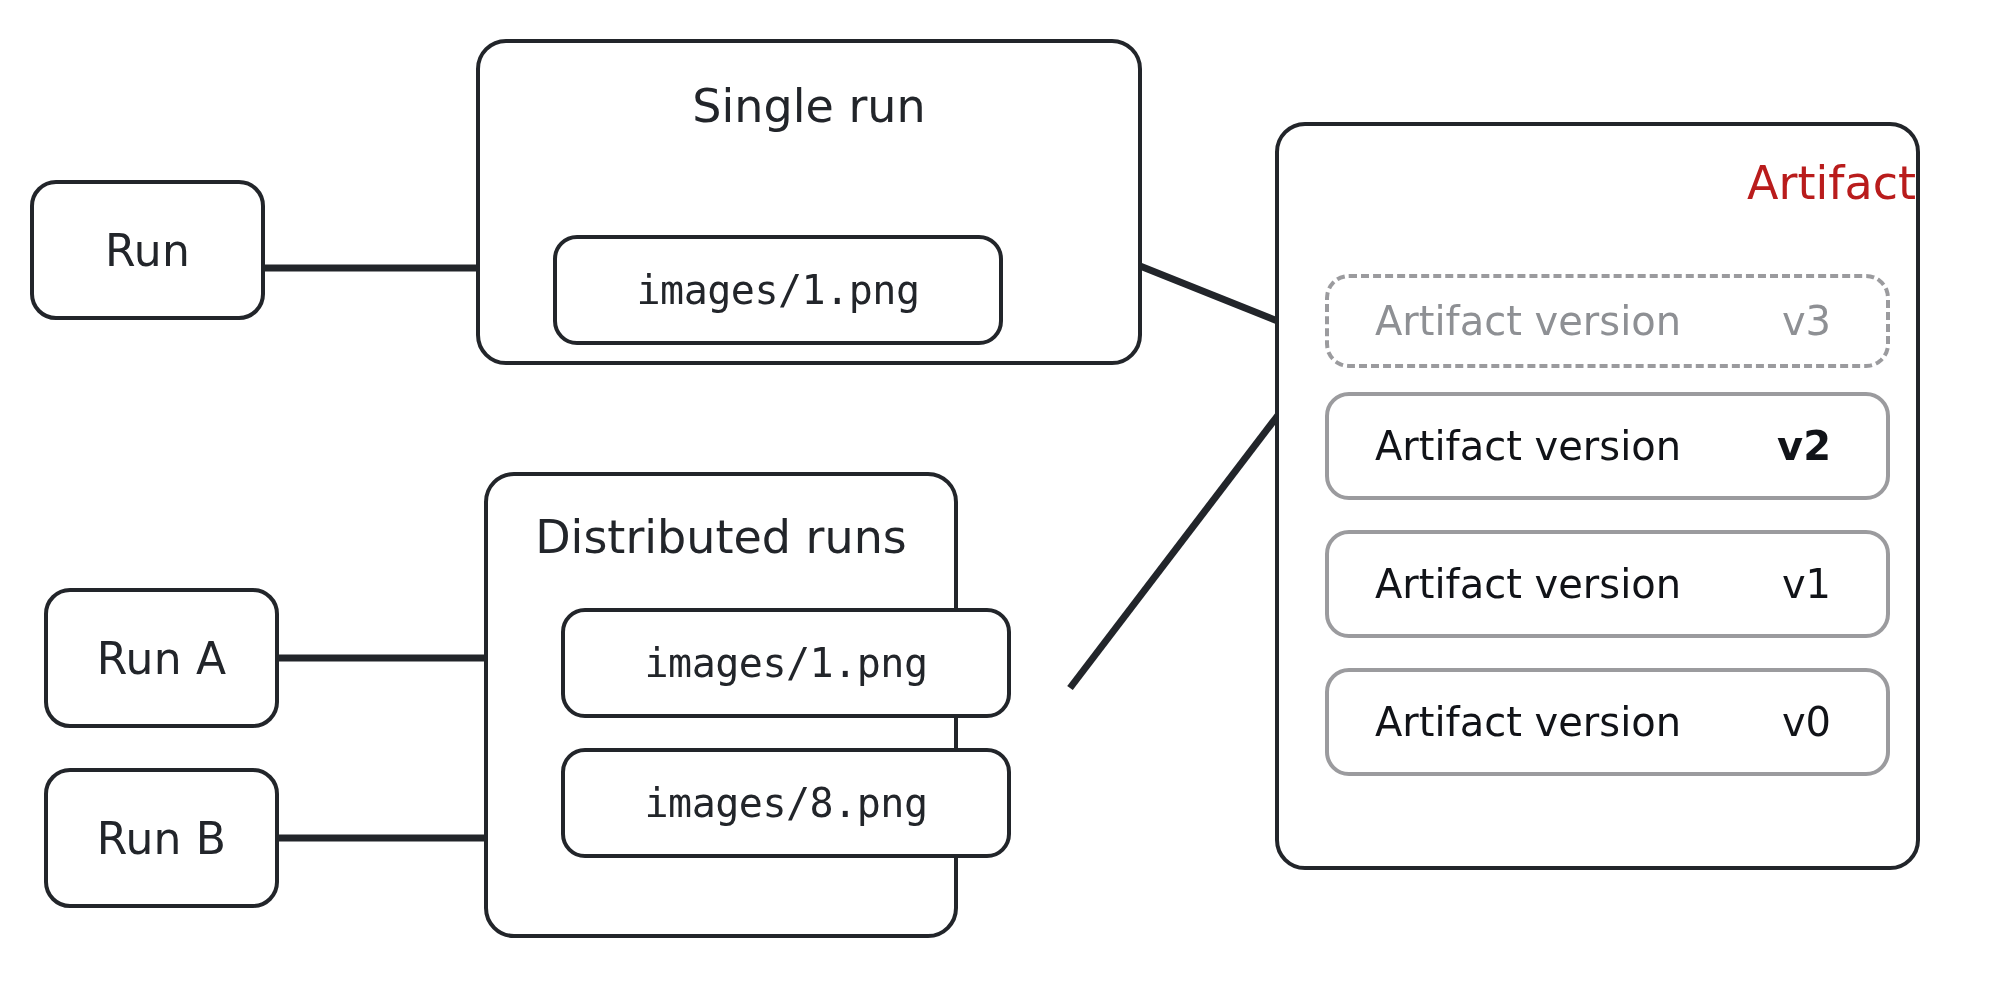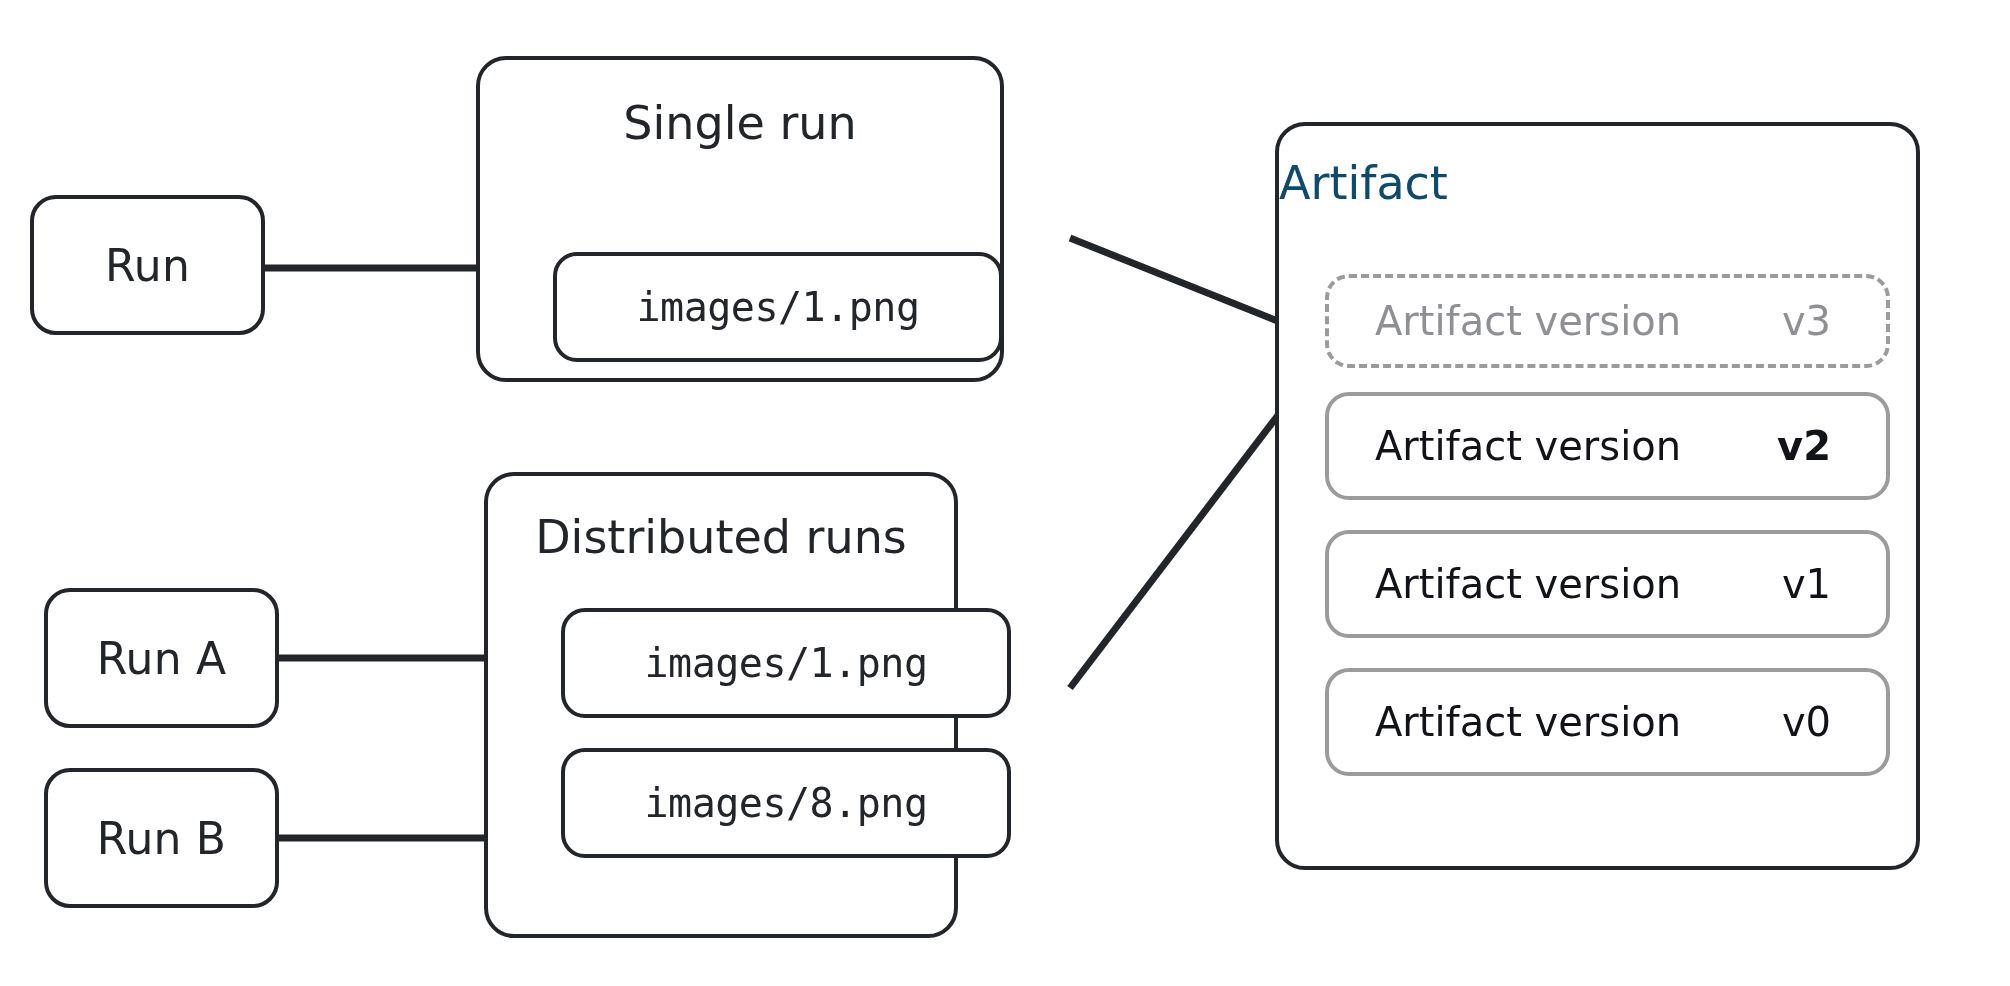--- a/index.html
+++ b/index.html
@@ -78,23 +78,23 @@
     position: absolute;
     box-sizing: border-box;
     border: 4px solid #22252a;
     border-radius: 30px;
     background: #ffffff;
   }
   .artifact-title {
     position: absolute;
     left: 0;
     right: 0;
-    text-align: left;
+    text-align: right;
     font-size: 46px;
-    color: #0c4a6e;
+    color: #b91c1c;
     font-family: "DejaVu Sans", sans-serif;
   }
   .version-box {
     position: absolute;
     box-sizing: border-box;
     display: flex;
     align-items: center;
     border-radius: 24px;
     background: #ffffff;
     gap: 24px;
@@ -138,33 +138,33 @@
       <polyline points="513,812 549,838 513,864" stroke-width="8"></polyline>
 
       <line x1="1070" y1="238" x2="1330" y2="342"></line>
 
       <line x1="1070" y1="688" x2="1330" y2="347"></line>
 
       <polyline points="1290 315, 1334 344, 1288 364" stroke-width="8"></polyline>
     </g>
   </svg>
 
-  <div class="node run-box" style="left:30px; top:195px; width:235px; height:140px;">
+  <div class="node run-box" style="left:30px; top:180px; width:235px; height:140px;">
     <span>Run</span>
   </div>
 
   <div class="node run-box" style="left:44px; top:588px; width:235px; height:140px;">
     <span>Run A</span>
   </div>
 
   <div class="node run-box" style="left:44px; top:768px; width:235px; height:140px;">
     <span>Run B</span>
   </div>
 
-  <div class="group-panel" style="left:476px; top:56px; width:528px; height:326px;">
+  <div class="group-panel" style="left:476px; top:39px; width:666px; height:326px;">
     <div class="group-title" style="top:36px;">Single run</div>
     <div class="node file-box" style="left:73px; top:192px; width:450px; height:110px;">
       <span>images/1.png</span>
     </div>
   </div>
 
   <div class="group-panel" style="left:484px; top:472px; width:474px; height:466px;padding-left:36px;">
     <div class="group-title" style="top:34px;">Distributed runs</div>
     <div class="node file-box" style="left:73px; top:132px; width:450px; height:110px;">
       <span>images/1.png</span>

